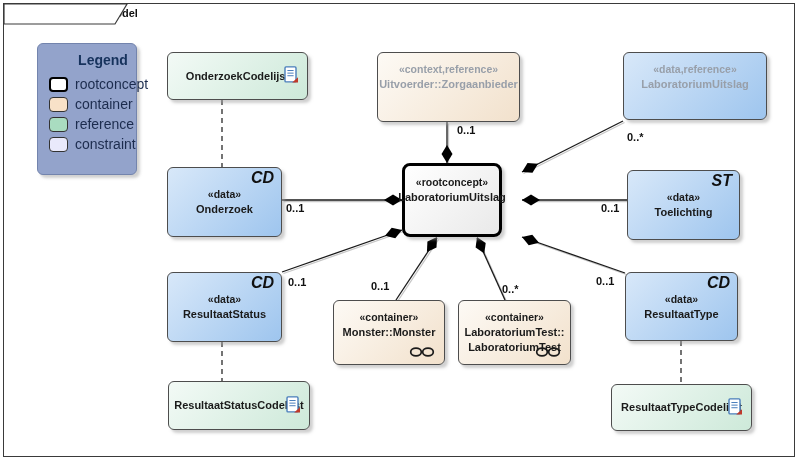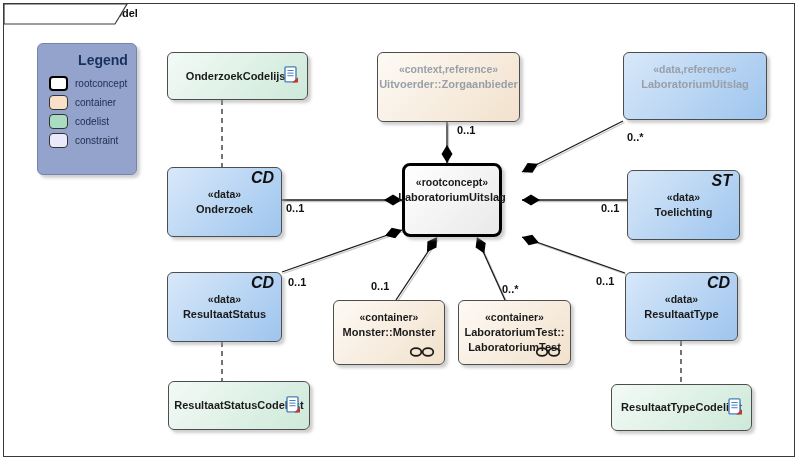--- a/index.html
+++ b/index.html
@@ -33,21 +33,21 @@
     text-align: center; font-size: 14px; font-weight: bold; color: #16325c;
     margin-bottom: 6px;
     padding-left: 32px;
   }
   .legend-row { display: flex; align-items: center; gap: 7px; padding: 2px 0 2px 11px; }
   .legend-swatch {
     width: 19px; height: 15px; border-radius: 4px;
     border: 1px solid #333; background: #fff; flex: 0 0 auto;
   }
   .legend-swatch.thick { border: 2px solid #000; }
-  .legend-label { font-size: 10px; color: #1c2c4e; }
+  .legend-label { font-size: 14px; color: #1c2c4e; }
 
   
   .node {
     position: absolute; z-index: 2;
     border: 1px solid #4d4d4d; border-radius: 6px;
     display: flex; flex-direction: column; align-items: center;
     font-size: 11px; font-weight: bold; color: #1a1a1a;
     text-align: center; line-height: 15px;
     box-shadow: 3px 3px 3px rgba(160,160,160,0.5);
   }
@@ -158,21 +158,21 @@
         <div class="legend-row">
           <span class="legend-swatch thick" style="background: rgb(255, 255, 255);"></span>
           <span class="legend-label">rootconcept</span>
         </div>
         <div class="legend-row">
           <span class="legend-swatch" style="background: rgb(248, 225, 200);"></span>
           <span class="legend-label">container</span>
         </div>
         <div class="legend-row">
           <span class="legend-swatch" style="background: rgb(169, 220, 192);"></span>
-          <span class="legend-label">codelist</span>
+          <span class="legend-label">reference</span>
         </div>
         <div class="legend-row">
           <span class="legend-swatch" style="background: rgb(233, 233, 251);"></span>
           <span class="legend-label">constraint</span>
         </div>
       </div>
   </div>
 
   <div class="node codelist-node n-onderzoekcodelijst">
     <span class="nm">OnderzoekCodelijst</span>

